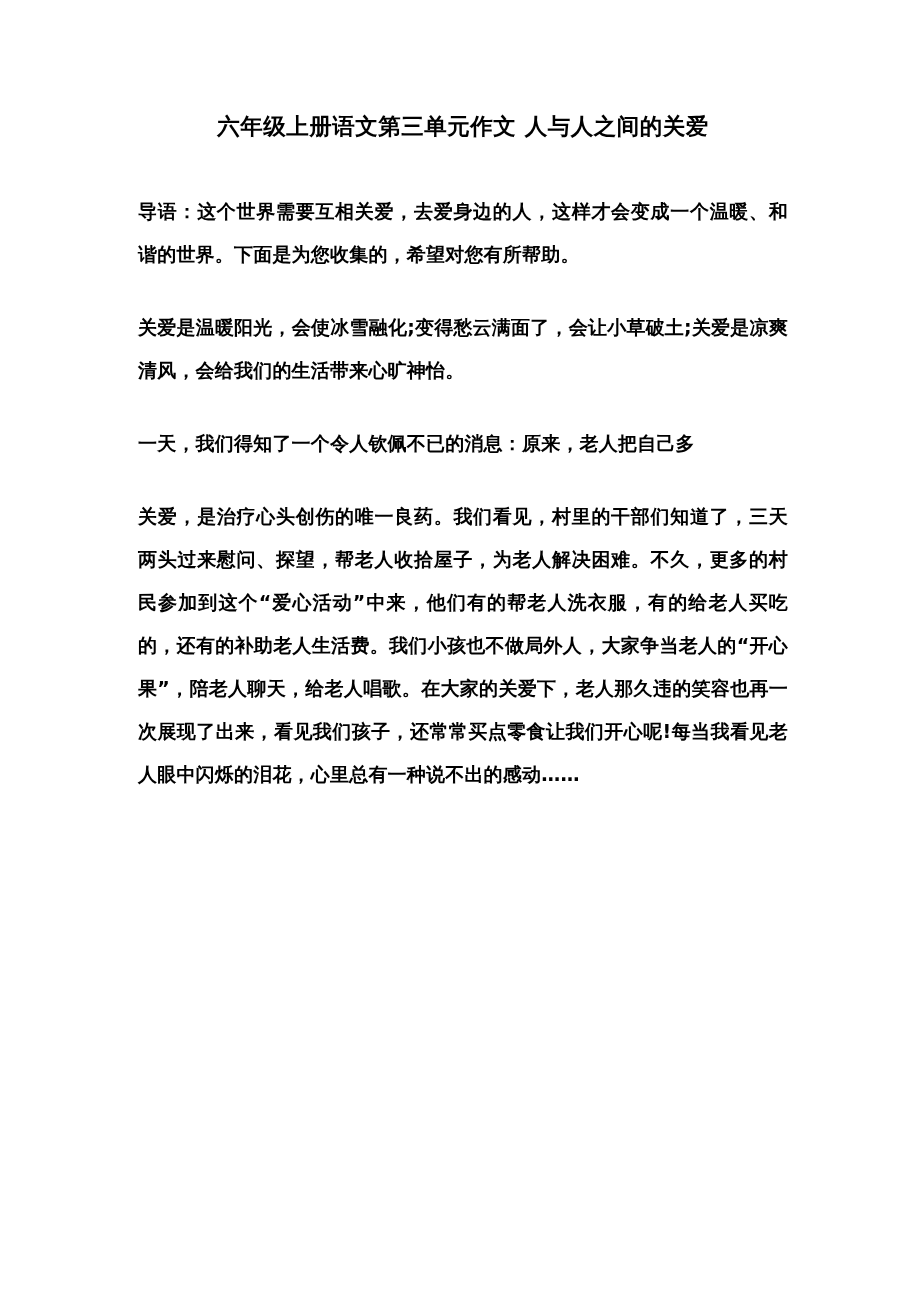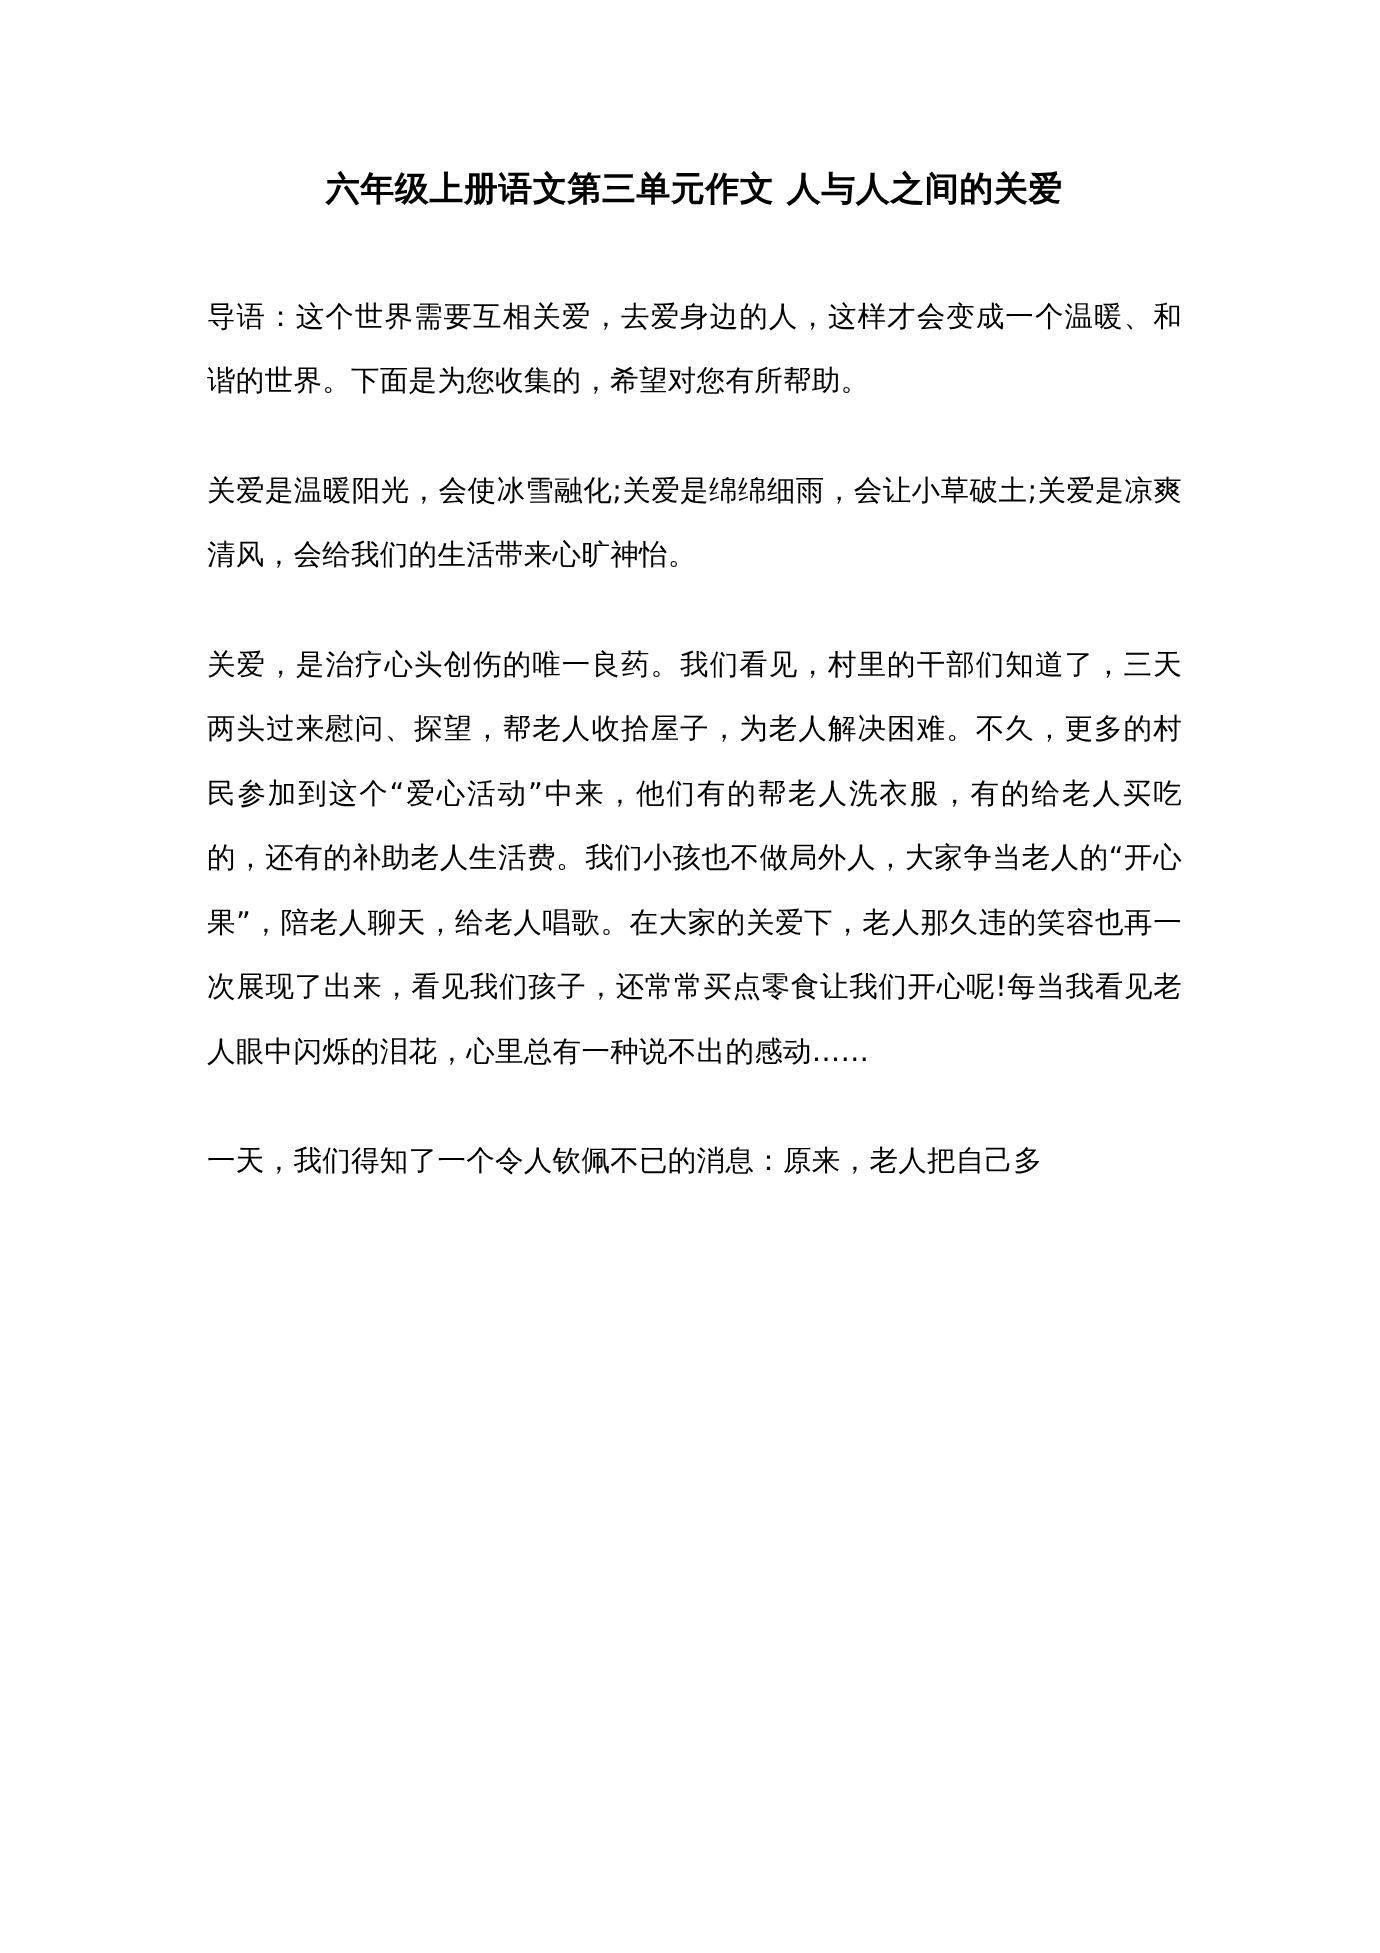--- a/index.html
+++ b/index.html
@@ -24,20 +24,21 @@
   .doc-title {
     font-size: 22.5px;
     font-weight: bold;
     text-align: center;
     letter-spacing: 0.5px;
     margin: 14px 0 0 0;
     line-height: 1.5;
   }
   .body-block {
     margin-top: 46px;
+    font-weight: bold;
   }
   .para {
     font-size: 19px;
     line-height: 43px;
     text-align: justify;
     text-justify: inter-ideograph;
     margin: 0 0 30px 0;
     letter-spacing: 0.2px;
   }
   .para:last-child {
@@ -46,18 +47,18 @@
 </style>
 </head>
 <body>
 
 <div class="page">
 
   <h1 class="doc-title">六年级上册语文第三单元作文 人与人之间的关爱</h1>
 
   <div class="body-block">
     <p class="para">导语：这个世界需要互相关爱，去爱身边的人，这样才会变成一个温暖、和谐的世界。下面是为您收集的，希望对您有所帮助。</p>
-    <p class="para">关爱是温暖阳光，会使冰雪融化;关爱是绵绵细雨，会让小草破土;关爱是凉爽清风，会给我们的生活带来心旷神怡。</p>
+    <p class="para">关爱是温暖阳光，会使冰雪融化;变得愁云满面了，会让小草破土;关爱是凉爽清风，会给我们的生活带来心旷神怡。</p>
+    <p class="para">一天，我们得知了一个令人钦佩不已的消息：原来，老人把自己多</p>
     <p class="para">关爱，是治疗心头创伤的唯一良药。我们看见，村里的干部们知道了，三天两头过来慰问、探望，帮老人收拾屋子，为老人解决困难。不久，更多的村民参加到这个“爱心活动”中来，他们有的帮老人洗衣服，有的给老人买吃的，还有的补助老人生活费。我们小孩也不做局外人，大家争当老人的“开心果”，陪老人聊天，给老人唱歌。在大家的关爱下，老人那久违的笑容也再一次展现了出来，看见我们孩子，还常常买点零食让我们开心呢!每当我看见老人眼中闪烁的泪花，心里总有一种说不出的感动……</p>
-    <p class="para">一天，我们得知了一个令人钦佩不已的消息：原来，老人把自己多</p>
   </div>
 
 </div>
 
 </body></html>

